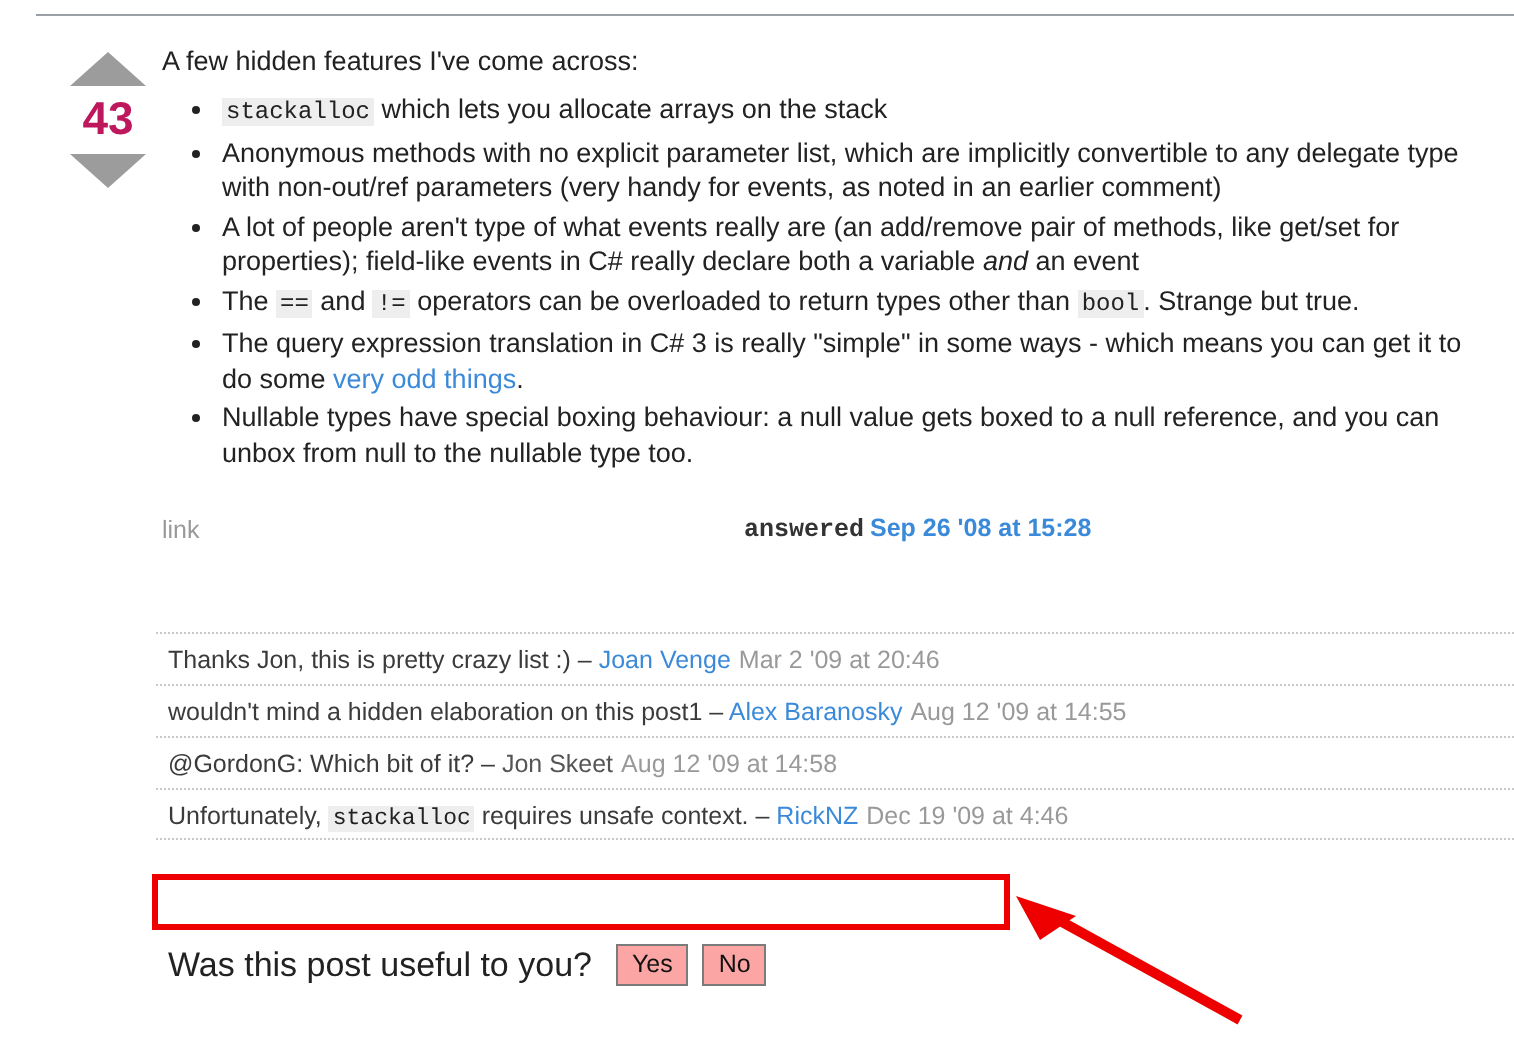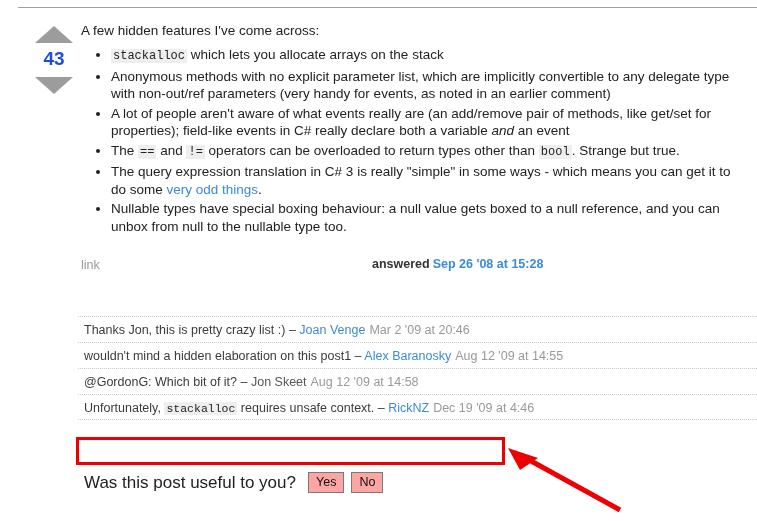--- a/index.html
+++ b/index.html
@@ -54,23 +54,23 @@
     border-bottom: 17px solid #9c9c9c;
   }
   .arrow-down {
     border-left: 19px solid transparent;
     border-right: 19px solid transparent;
     border-top: 17px solid #9c9c9c;
     margin-top: 3px;
   }
   .votecount {
     font-family: "Liberation Sans", sans-serif;
-    font-size: 19px;
+    font-size: 23px;
     font-weight: bold;
-    color: #1d4ed8;
+    color: #be185d;
     line-height: 30px;
     margin: 1px 0 1px 0;
     letter-spacing: 0px;
   }
 
   .postbody {
     position: absolute;
     left: 81px;
     top: 0;
     width: 666px;
@@ -118,21 +118,21 @@
     color: #999999;
     font-size: 12.5px;
     text-decoration: none;
   }
   .answered-block {
     position: absolute;
     left: 372px;
     top: 4px;
     font-size: 12.5px;
   }
-  .answered-label { color: #333333; font-weight: bold; }
+  .answered-label { color: #333333; font-weight: bold; font-family: Liberation Mono, monospace; }
   .answered-date {
     color: #3b8ad9;
     font-weight: bold;
     text-decoration: none;
     margin-left: 3px;
   }
   .userbox {
     position: absolute;
     left: 562px;
     top: 3px;
@@ -242,21 +242,21 @@
     <div class="arrow arrow-up"></div>
     <div class="votecount">43</div>
     <div class="arrow arrow-down"></div>
   </div>
 
   <div class="postbody">
     <p>A few hidden features I've come across:</p>
     <ul id="feature-list">
         <li><code>stackalloc</code><span class=""> which lets you allocate arrays on the stack</span></li>
         <li><span class="">Anonymous methods with no explicit parameter list, which are implicitly convertible to any delegate type with non-out/ref parameters (very handy for events, as noted in an earlier comment)</span></li>
-        <li><span class="">A lot of people aren't aware of what events really are (an add/remove pair of methods, like get/set for properties); field-like events in C# really declare both a variable </span><em>and</em><span class=""> an event</span></li>
+        <li><span class="">A lot of people aren't type of what events really are (an add/remove pair of methods, like get/set for properties); field-like events in C# really declare both a variable </span><em>and</em><span class=""> an event</span></li>
         <li><span class="">The </span><code>==</code><span class=""> and </span><code>!=</code><span class=""> operators can be overloaded to return types other than </span><code>bool</code><span class="">. Strange but true.</span></li>
         <li><span class="">The query expression translation in C# 3 is really "simple" in some ways - which means you can get it to do some </span><a class="link" href="#">very odd things</a><span class="">.</span></li>
         <li><span class="">Nullable types have special boxing behaviour: a null value gets boxed to a null reference, and you can unbox from null to the nullable type too.</span></li>
       </ul>
   </div>
 
 </div>
 
 <div class="post-footer">
   <a class="post-link" href="#">link</a>

